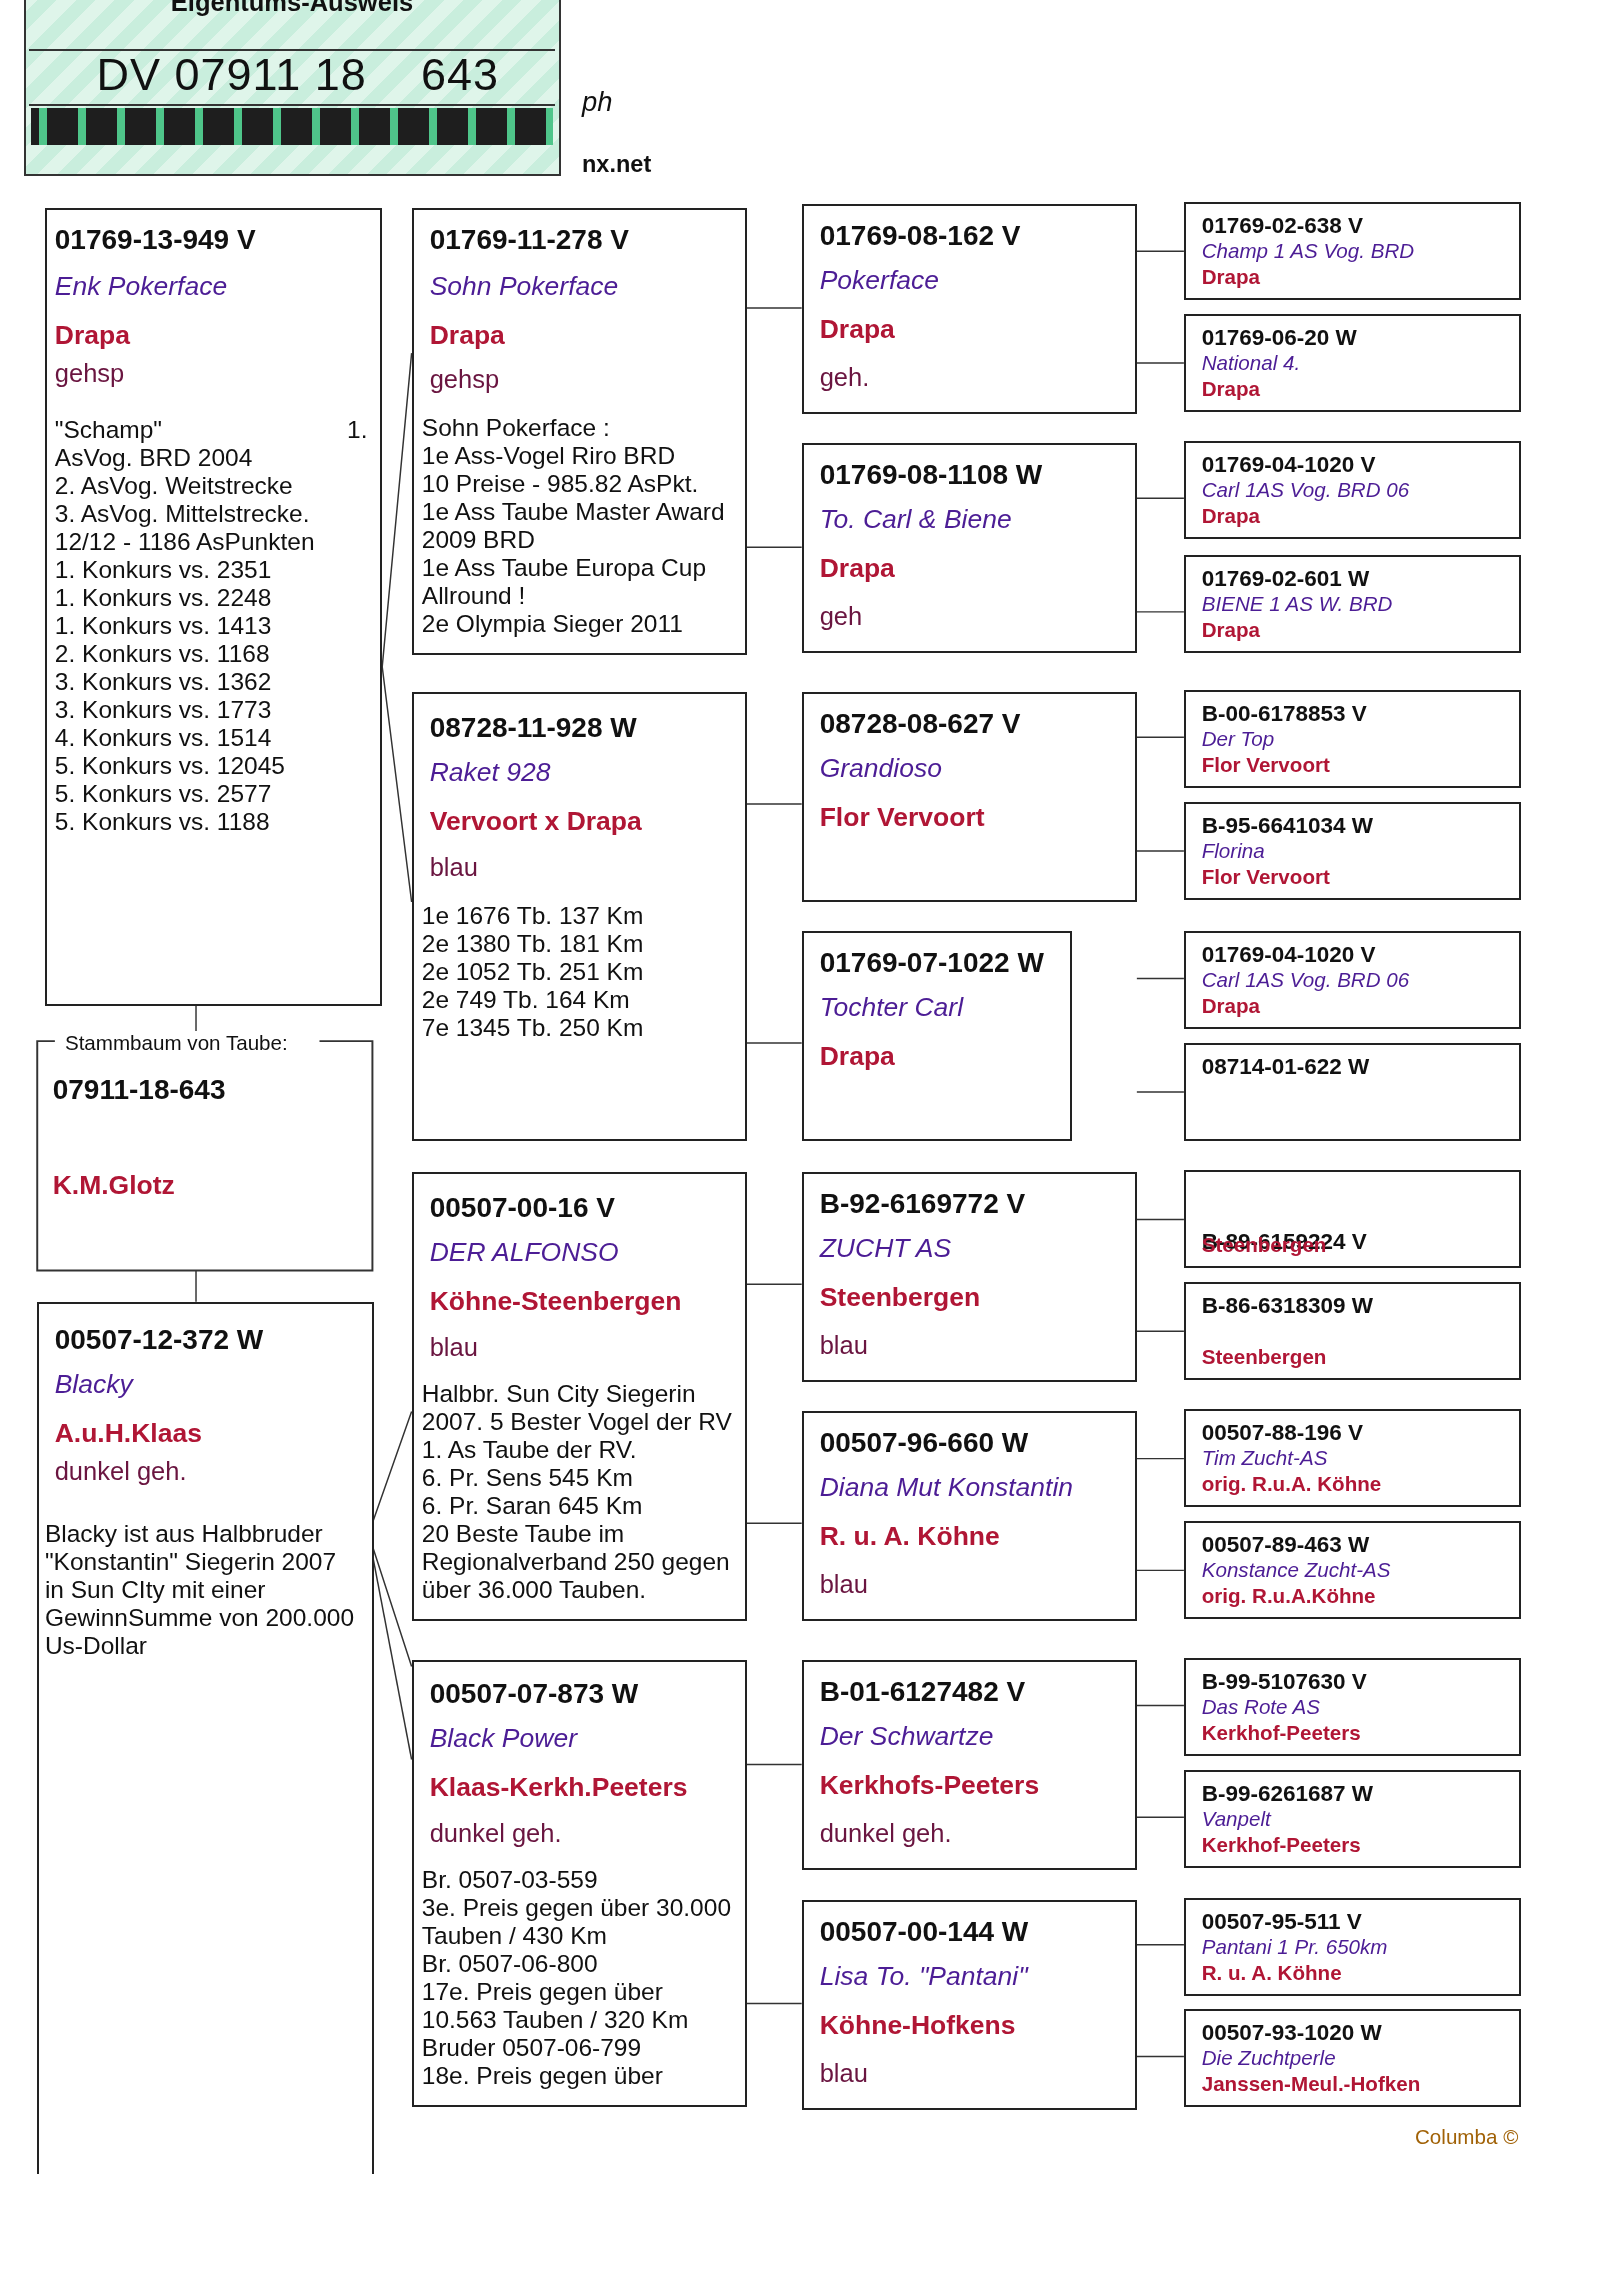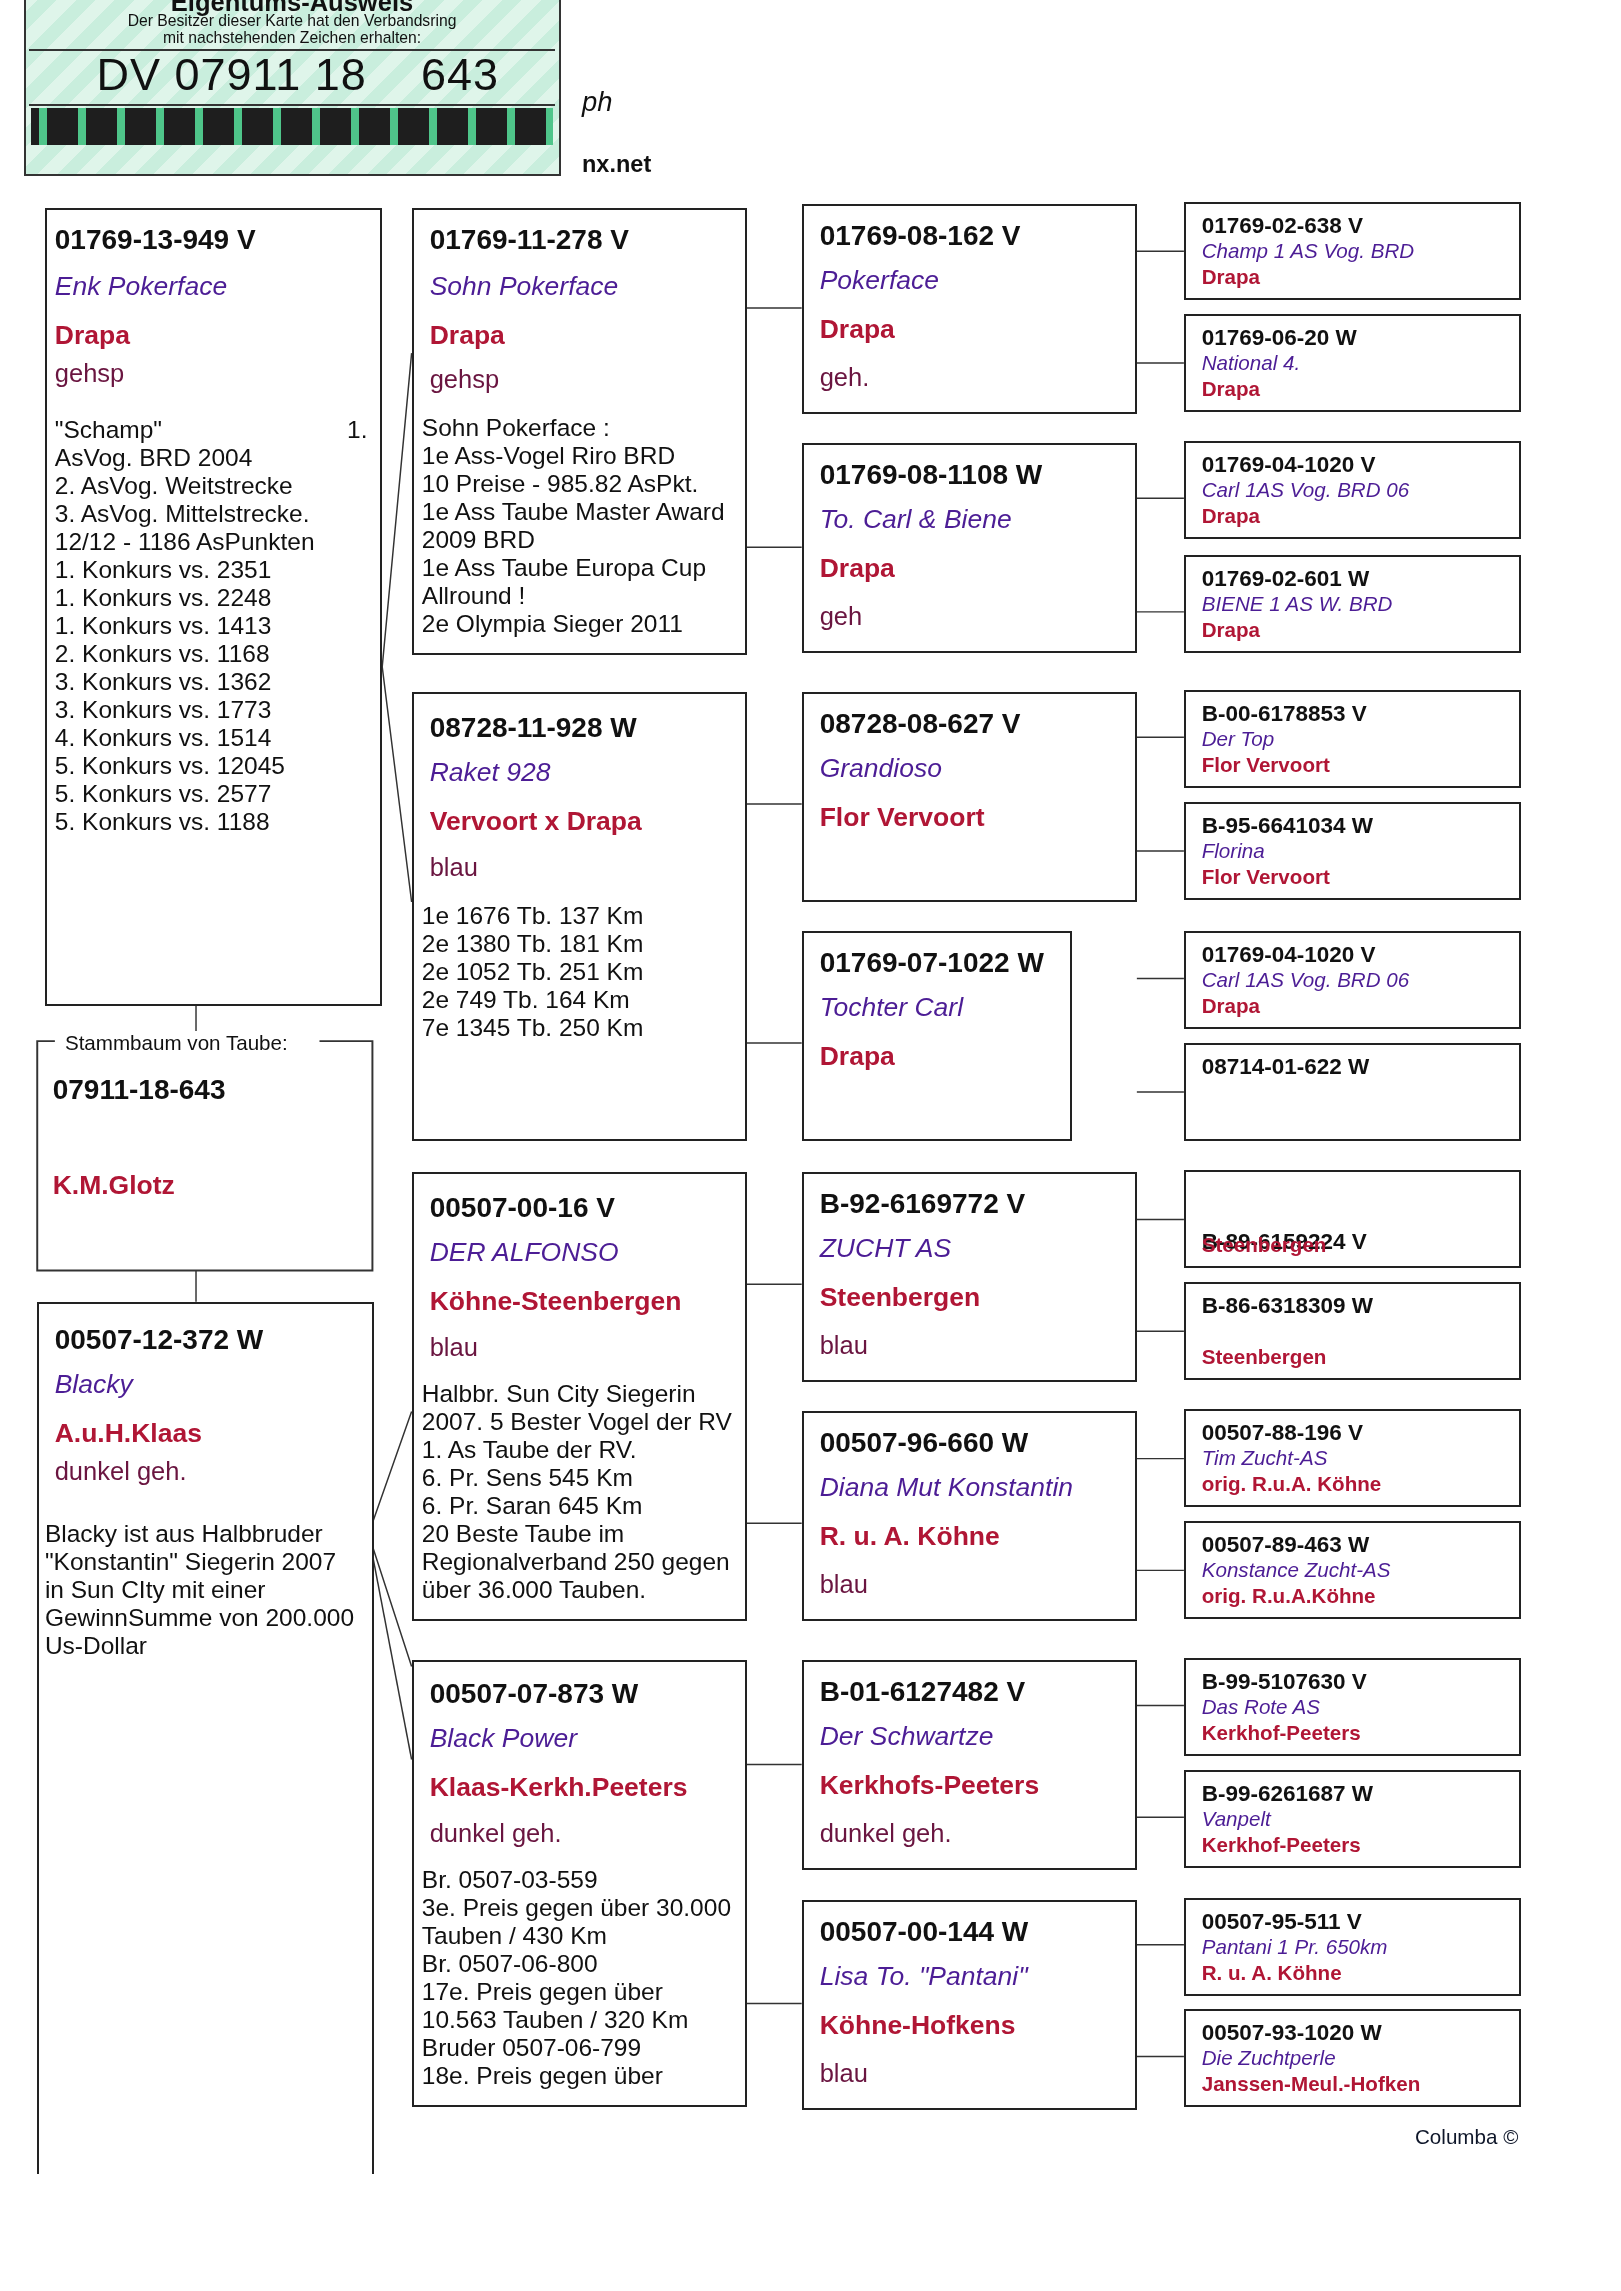--- a/index.html
+++ b/index.html
@@ -26,21 +26,21 @@
   
   .cert { position:absolute; left:23.5px; top:-9.8px; width:537px; height:186px; border:2px solid #333;
           background:repeating-linear-gradient(135deg, #dff5ea 0 13.7px, #c9eedd 13.7px 27.4px); box-sizing:border-box; }
   .cert-title { position:absolute; left:0; right:0; top:-3.9px; text-align:center; font-weight:bold; font-size:25.5px; color:#111; }
   .cert-sub { position:absolute; left:0; right:0; top:19.6px; text-align:center; font-size:15.7px; line-height:17.6px; color:#111; }
   .cert-line { position:absolute; left:3.9px; right:3.9px; height:2px; background:#333; }
   .cert-number { position:absolute; left:71px; top:57px; font-size:45px; color:#111; letter-spacing:1px; }
   .cert-band { position:absolute; left:5.9px; right:5.9px; top:116px; height:37px; background:#1e1e1e;
                background-image:repeating-linear-gradient(90deg, #1e1e1e 0 7.8px, #4fc58a 7.8px 15.7px, #1e1e1e 15.7px 39px); }
   .side-frag { position:absolute; font-size:27.4px; color:#111; }
-  .footer { position:absolute; left:1415px; top:2125px; font-size:20.6px; color:#0f172a; }
+  .footer { position:absolute; left:1415px; top:2125px; font-size:20.6px; color:#a16207; }
   .legend-label { position:absolute; left:61px; top:1031px; font-size:20.6px; background:#fff; padding:0 3.9px; color:#111; }
   svg.lines { position:absolute; left:0; top:0; }
 </style>
 </head>
 <body>
 
 <svg class="lines" width="1621" height="2292" viewBox="0 0 1654 2338">
   <g stroke="#333" stroke-width="1.5" fill="none">
 
     <polyline points="420,360 390,680 420,920"></polyline>
@@ -76,24 +76,20 @@
     <line x1="1160" y1="1854" x2="1208" y2="1854"></line>
     <line x1="1160" y1="1984" x2="1208" y2="1984"></line>
     <line x1="1160" y1="2098" x2="1208" y2="2098"></line>
   </g>
 
   <polyline points="56,1062 38,1062 38,1296 380,1296 380,1062 326,1062" stroke="#333" stroke-width="2" fill="none"></polyline>
 </svg>
 
 <div class="cert">
   <div class="cert-title">Eigentums-Ausweis</div>
-  <div class="cert-sub">
-    <div>Der Besitzer dieser Karte hat den Verbandsring</div>
-    <div>mit nachstehenden Zeichen erhalten:</div>
-  </div>
   <div class="cert-line" style="top:57px"></div>
   <div class="cert-number" style="white-space:pre">DV 07911 18    643</div>
   <div class="cert-line" style="top:112px"></div>
   <div class="cert-band"></div>
 </div>
 <div class="side-frag" style="left:582px; top:86px; font-style:italic;">ph</div>
 <div class="side-frag" style="left:582px; top:151px; font-weight:bold; font-size:23.5px;">nx.net</div>
 
 <div class="box c1" style="left:45px; top:208px; width:337px; height:798px;">
   <div class="abs ring" style="left:7.8px; top:13.7px;">01769-13-949 V</div>

